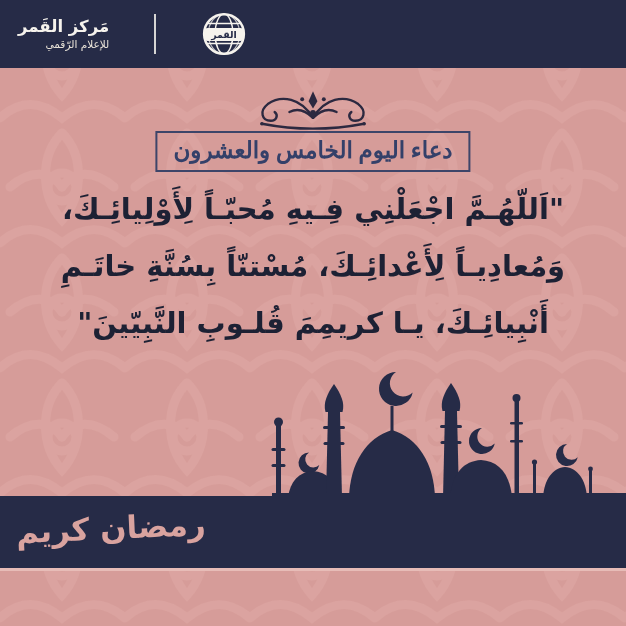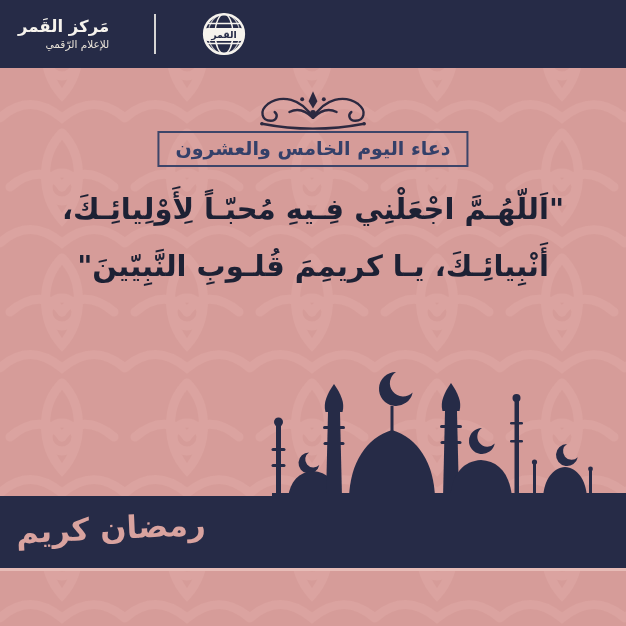--- a/index.html
+++ b/index.html
@@ -27,21 +27,21 @@
   
   .ornament{position:absolute;left:50%;top:88px;transform:translateX(-50%);z-index:2;}
 
   
   .title-box{
     position:absolute;left:50%;top:131px;transform:translateX(-50%);
     border:2px solid #3d4569;padding:4px 16px 6px;
     z-index:2;white-space:nowrap;
   }
   .title-box span{
-    color:#344069;font-size:19px;font-weight:bold;direction:rtl;display:block;
+    color:#344069;font-size:23px;font-weight:bold;direction:rtl;display:block;font-family:Liberation Serif, serif;
   }
 
   
   .dua{
     position:absolute;left:20px;right:20px;top:181px;z-index:2;
     direction:rtl;text-align:center;
   }
   .dua-line{
     color:#1d2134;font-size:29px;font-weight:bold;line-height:57px;
     white-space:nowrap;
@@ -115,20 +115,21 @@
         <circle cx="112" cy="36" r="1.8"></circle>
     </g>
   </svg>
 
   <div class="title-box">
     <span>دعاء اليوم الخامس والعشرون</span>
   </div>
 
   <div class="dua" dir="rtl">
     <div class="dua-line">"اَللّهُـمَّ اجْعَلْنِي فِـيهِ مُحبّـاً لِأَوْلِيائِـكَ،</div>
+    <div class="dua-line">وَمُعادِيـاً لِأَعْدائِـكَ، مُسْتنّاً بِسُنَّةِ خاتَـمِ</div>
     <div class="dua-line">أَنْبِيائِـكَ، يـا كريمِمَ قُلـوبِ النَّبِيّينَ"</div>
   </div>
 
   <svg class="mosque" viewBox="0 0 376 128" xmlns="http://www.w3.org/2000/svg">
     <defs>
       <path id="cres" d="M0,-10 A10,10 0 1 0 9.8,2 A7.8,7.8 0 1 1 0,-10 Z"></path>
     </defs>
     <g fill="#262b47">
 
       <circle cx="28.5" cy="52" r="4.5"></circle>

